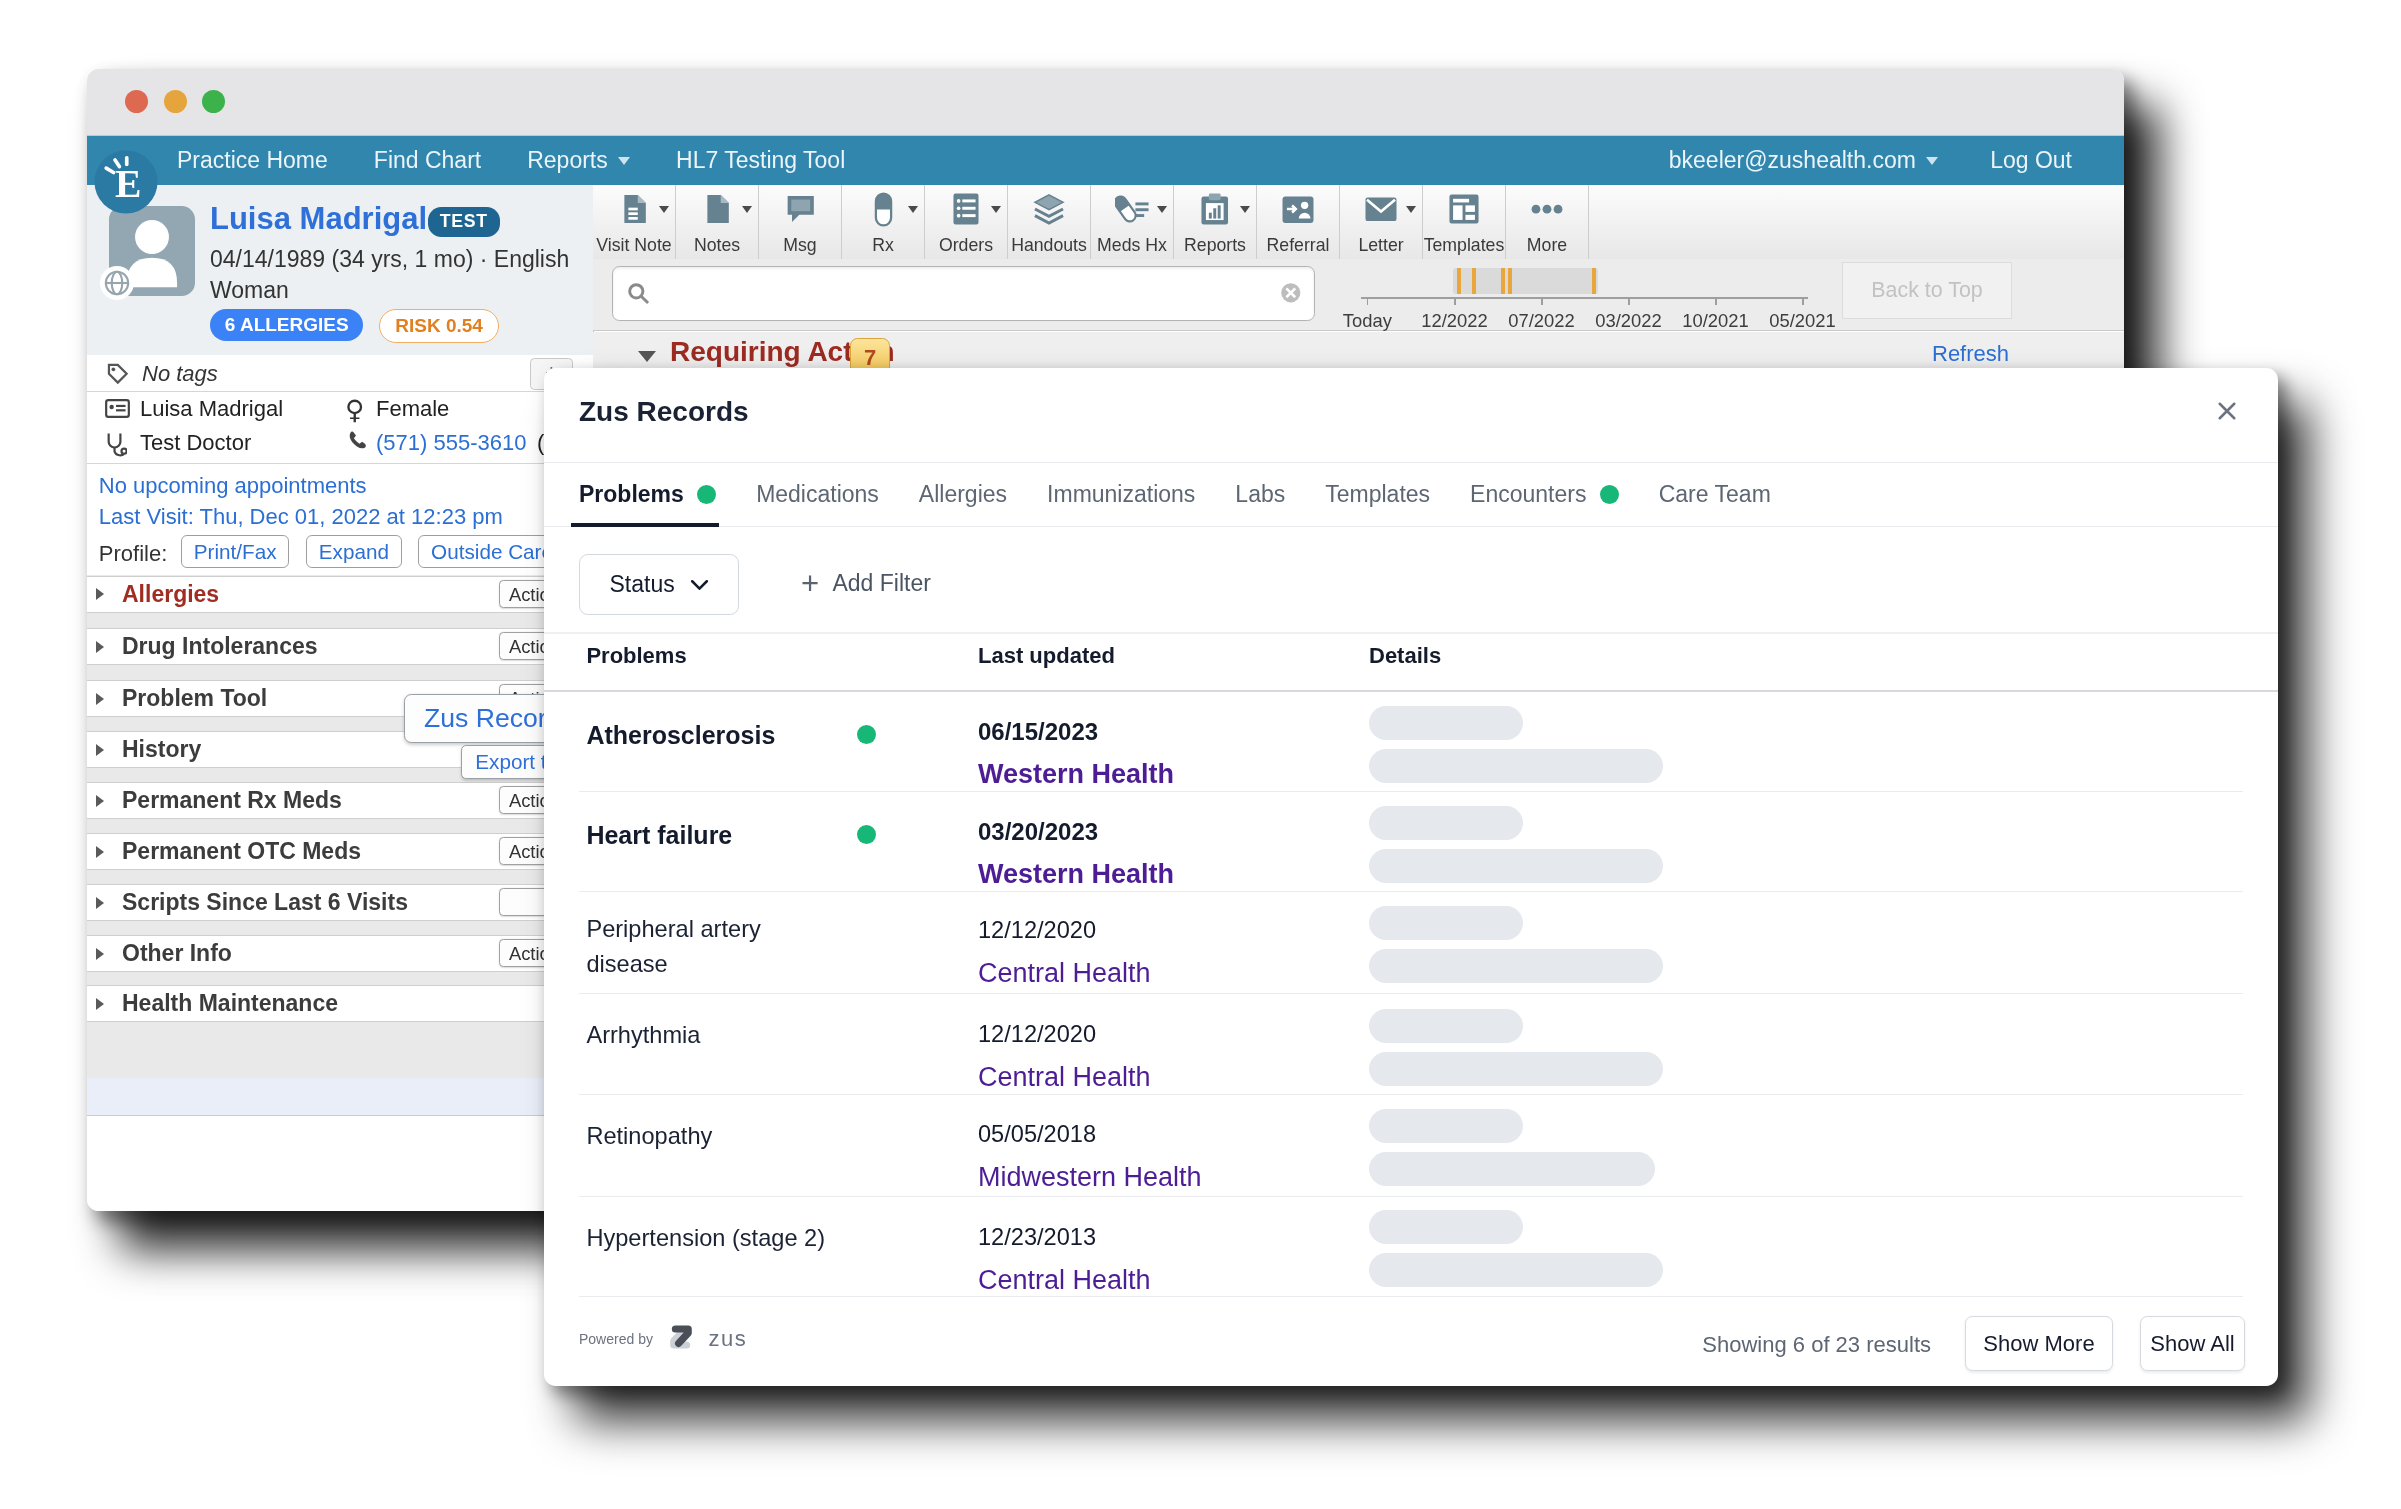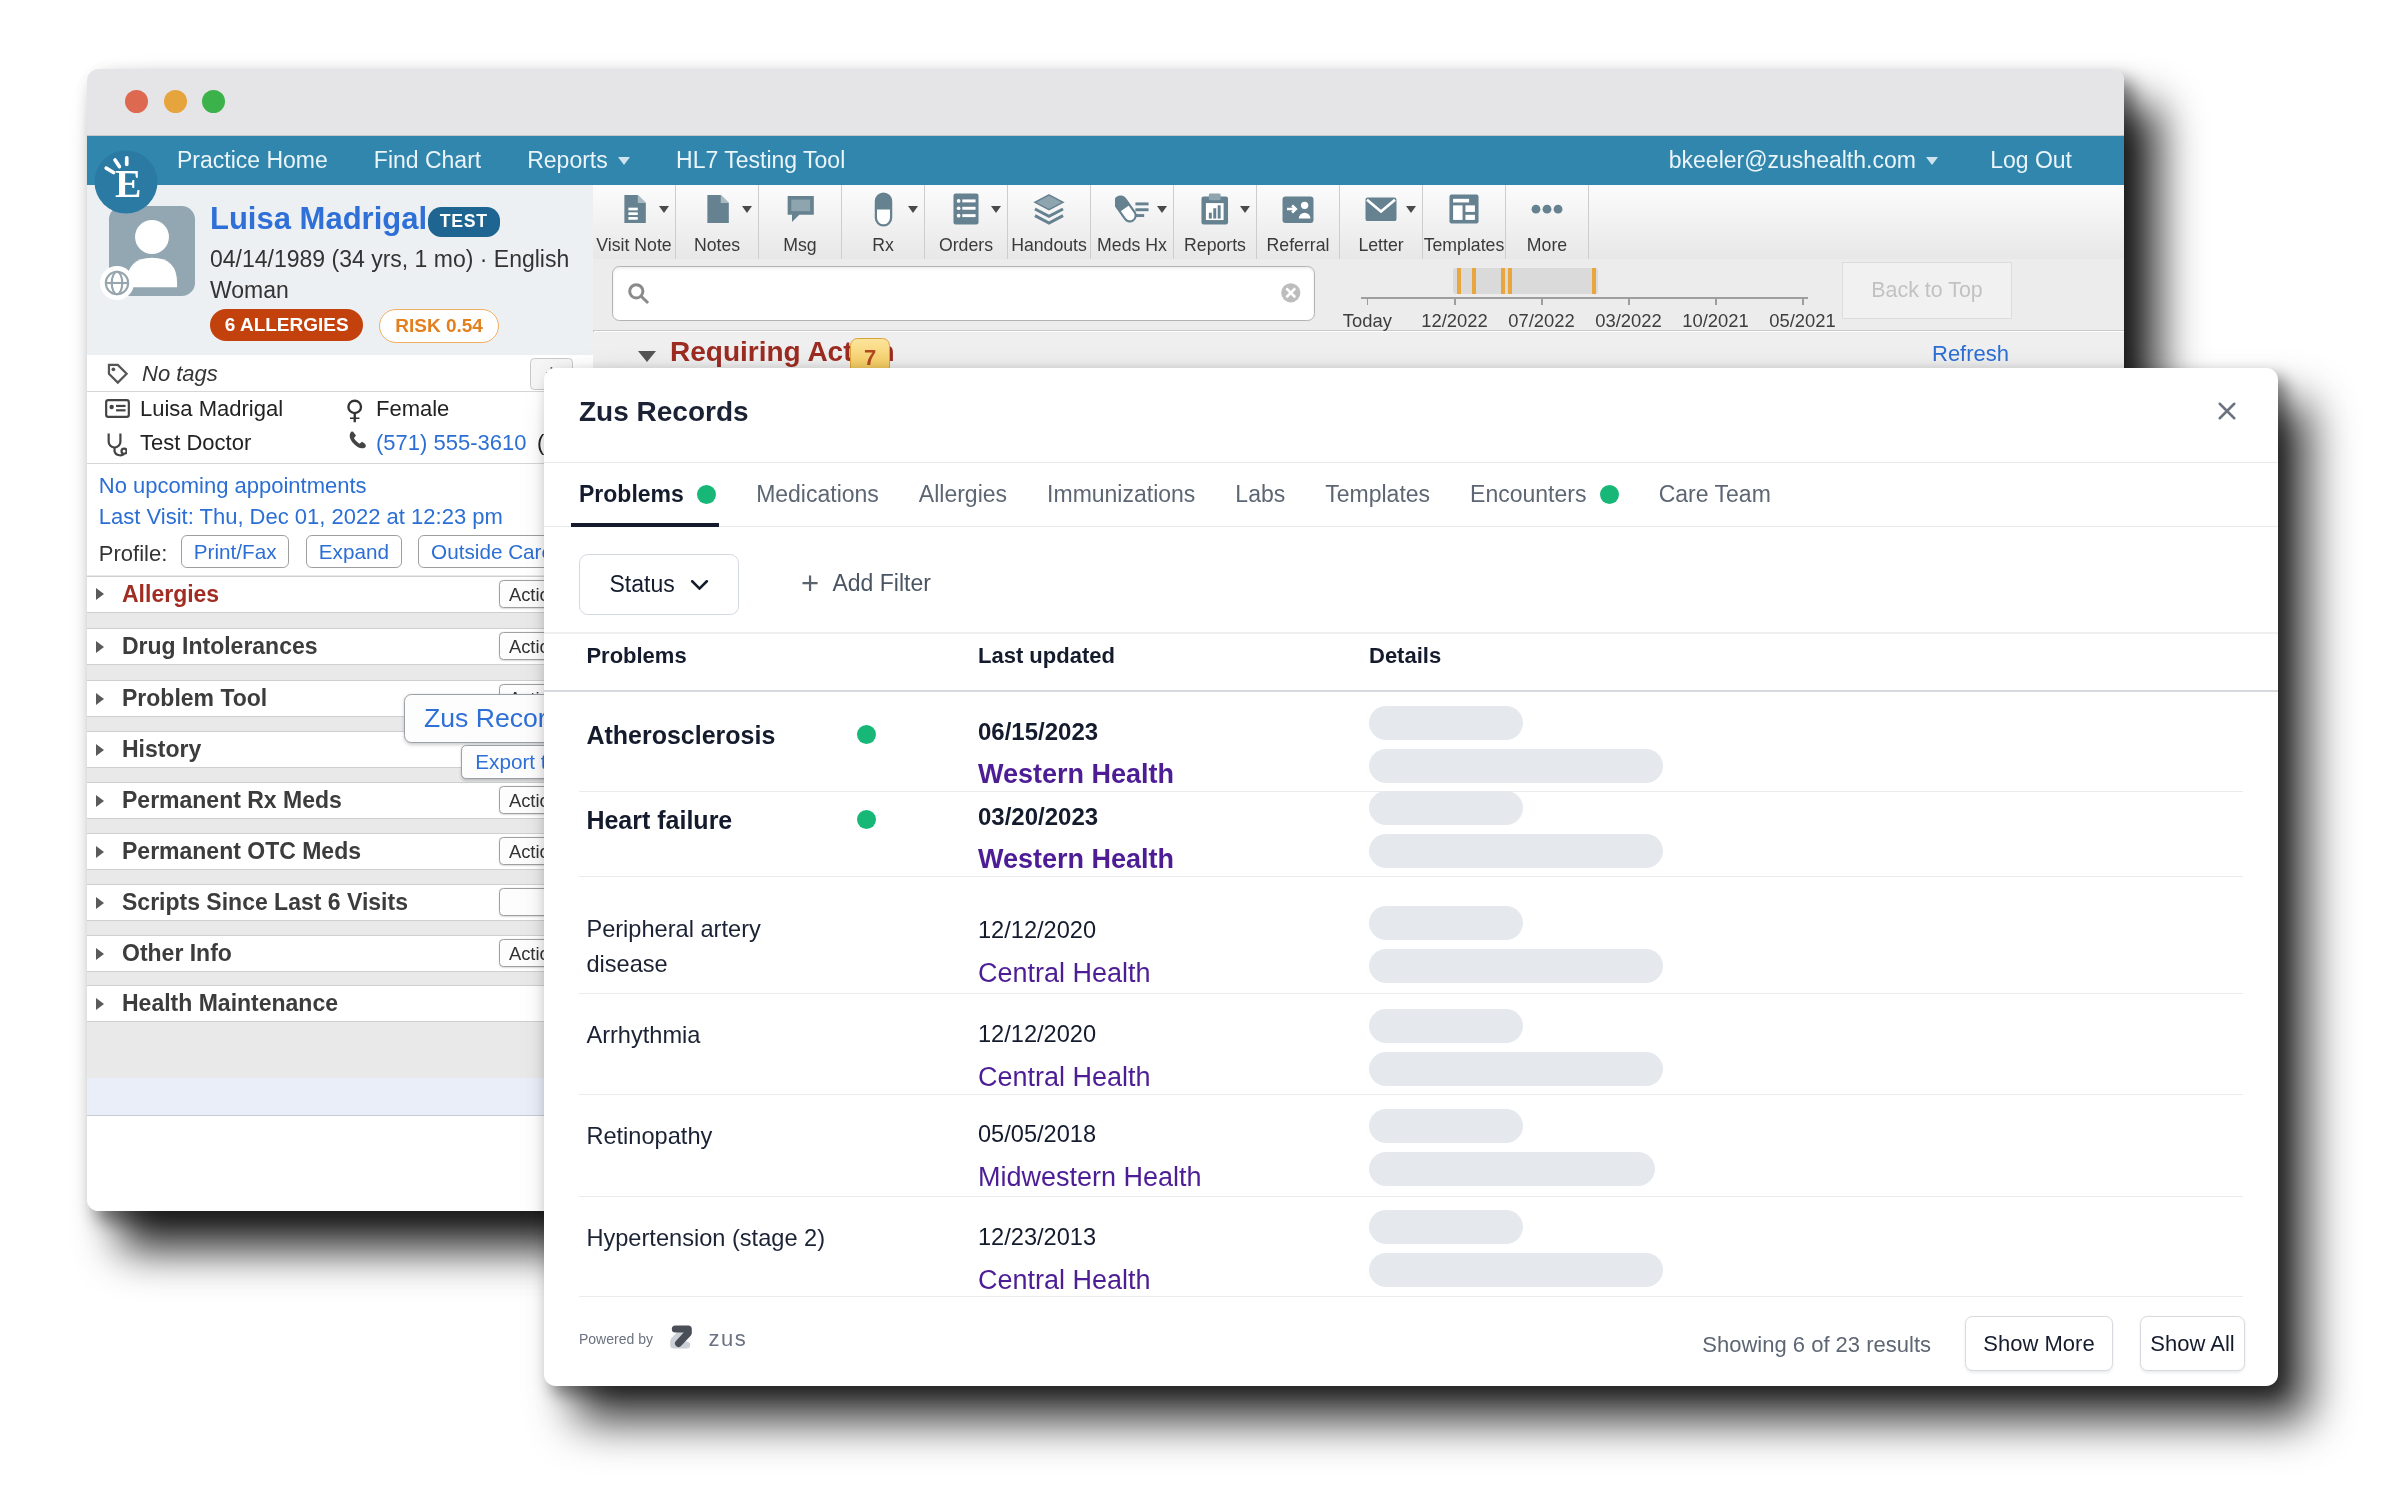--- a/index.html
+++ b/index.html
@@ -19,21 +19,21 @@
 
   
   .pt-band{position:absolute;left:0;top:116px;width:506px;height:170px;background:#edf0f2;}
   .vdiv{position:absolute;left:506px;top:116px;width:0.7px;height:148px;background:#c4c4c4;}
   .avatar{position:absolute;left:22px;top:20.7px;width:86px;height:90px;border-radius:13.3px;background:#93a7b3;}
   .pt-name{position:absolute;left:123px;top:16px;font-size:31px;font-weight:bold;color:#2e6fd8;}
   .badge-test{position:absolute;left:341px;top:22px;background:#1e6591;color:#fff;font-size:17.7px;font-weight:bold;
     letter-spacing:0.7px;padding:4.4px 11.8px;border-radius:13.3px;}
   .pt-line{position:absolute;left:123px;font-size:23px;color:#333;}
   .pill{display:inline-flex;align-items:center;height:32px;padding:0 14.8px;border-radius:17.7px;font-size:19px;font-weight:bold;}
-  .pill-allergy{background:#c2410c;color:#fff;}
+  .pill-allergy{background:#3b82f6;color:#fff;}
   .pill-risk{background:#fff;border:1.5px solid #f2ae63;color:#e2801f;}
 
   
   .toolbar{position:absolute;left:506px;top:116px;right:0;height:75px;background:linear-gradient(#fcfcfc,#e7e7e7);
     border-bottom:0.7px solid #c6c6c6;display:flex;}
   .tb-btn{width:83px;height:100%;border-right:0.7px solid #cdcdcd;position:relative;box-sizing:border-box;cursor:pointer;}
   .tb-icon{position:absolute;left:0;right:0;top:5.9px;height:37px;display:flex;justify-content:center;align-items:center;}
   .tb-label{position:absolute;left:0;right:0;bottom:4.4px;text-align:center;font-size:17.7px;color:#3a3a3a;}
   .tb-caret{position:absolute;top:20.7px;right:5.9px;width:0;height:0;border-left:5.9px solid transparent;border-right:5.9px solid transparent;border-top:7.4px solid #4a4a4a;}
 
@@ -534,21 +534,21 @@
   <div class="m-headline"></div>
 
   <div class="mrow" style="top:323px;height:100px;">
     <div class="mp b" style="top:29.5px;">Atherosclerosis</div>
     <div class="rowdot" style="top:34px;"></div>
     <div class="mdate b" style="top:26.6px;">06/15/2023</div>
     <div class="msrc b" style="top:68px;">Western Health</div>
     <div class="skel" style="top:14.8px;width:154px;"></div>
     <div class="skel" style="top:58px;width:294px;"></div>
   </div>
-  <div class="mrow" style="top:408px;height:100px;">
+  <div class="mrow" style="top:423px;height:100px;">
     <div class="mp b" style="top:29.5px;">Heart failure</div>
     <div class="rowdot" style="top:34px;"></div>
     <div class="mdate b" style="top:26.6px;">03/20/2023</div>
     <div class="msrc b" style="top:68px;">Western Health</div>
     <div class="skel" style="top:14.8px;width:154px;"></div>
     <div class="skel" style="top:58px;width:294px;"></div>
   </div>
   <div class="mrow" style="top:522px;height:103px;">
     <div class="mp" style="top:22px;width:244px;line-height:35px;">Peripheral artery disease</div>
     <div class="mdate" style="top:26.6px;">12/12/2020</div>

